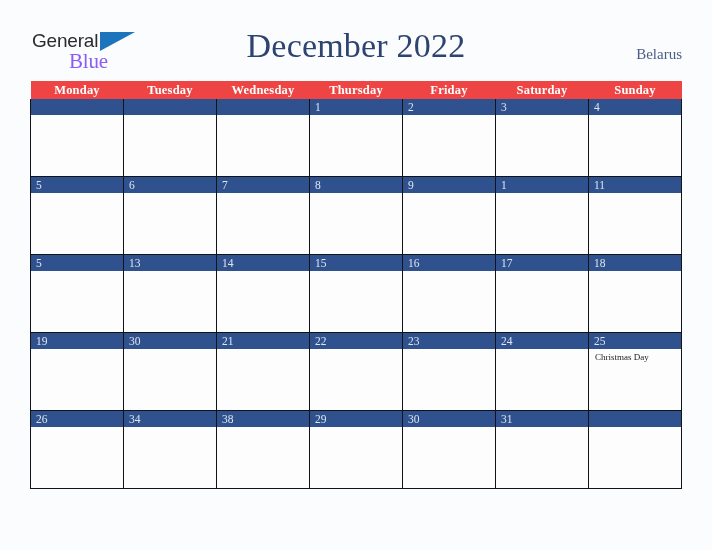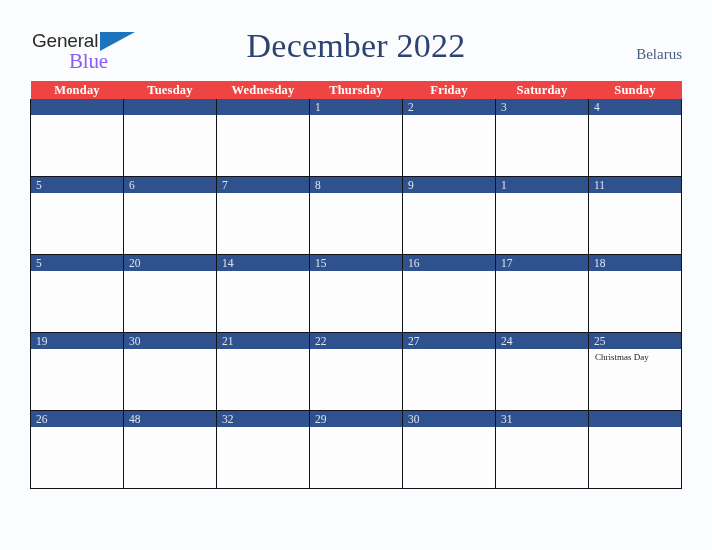--- a/index.html
+++ b/index.html
@@ -233,21 +233,21 @@
           <div class="daybar">11</div>
           <div class="daybody"></div>
         </td>
       </tr>
       <tr>
         <td>
           <div class="daybar">5</div>
           <div class="daybody"></div>
         </td>
         <td>
-          <div class="daybar">20</div>
+          <div class="daybar">13</div>
           <div class="daybody"></div>
         </td>
         <td>
           <div class="daybar">14</div>
           <div class="daybody"></div>
         </td>
         <td>
           <div class="daybar">15</div>
           <div class="daybody"></div>
         </td>
@@ -275,45 +275,45 @@
         </td>
         <td>
           <div class="daybar">21</div>
           <div class="daybody"></div>
         </td>
         <td>
           <div class="daybar">22</div>
           <div class="daybody"></div>
         </td>
         <td>
-          <div class="daybar">27</div>
+          <div class="daybar">23</div>
           <div class="daybody"></div>
         </td>
         <td>
           <div class="daybar">24</div>
           <div class="daybody"></div>
         </td>
         <td>
           <div class="daybar">25</div>
           <div class="daybody">
             <div class="event">Christmas Day</div>
           </div>
         </td>
       </tr>
       <tr>
         <td>
           <div class="daybar">26</div>
           <div class="daybody"></div>
         </td>
         <td>
-          <div class="daybar">48</div>
-          <div class="daybody"></div>
-        </td>
-        <td>
-          <div class="daybar">32</div>
+          <div class="daybar">34</div>
+          <div class="daybody"></div>
+        </td>
+        <td>
+          <div class="daybar">38</div>
           <div class="daybody"></div>
         </td>
         <td>
           <div class="daybar">29</div>
           <div class="daybody"></div>
         </td>
         <td>
           <div class="daybar">30</div>
           <div class="daybody"></div>
         </td>

